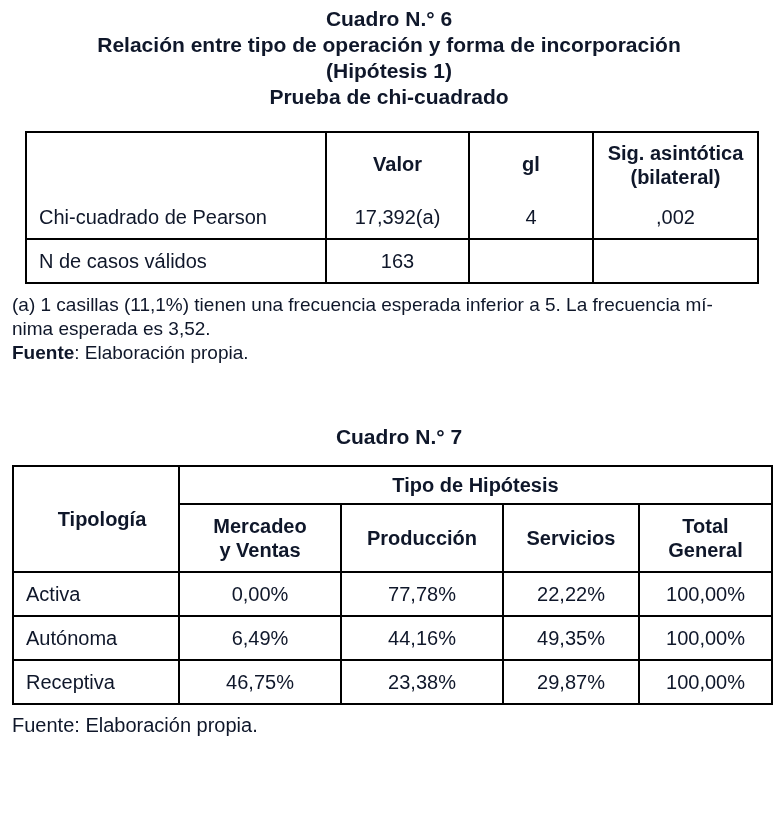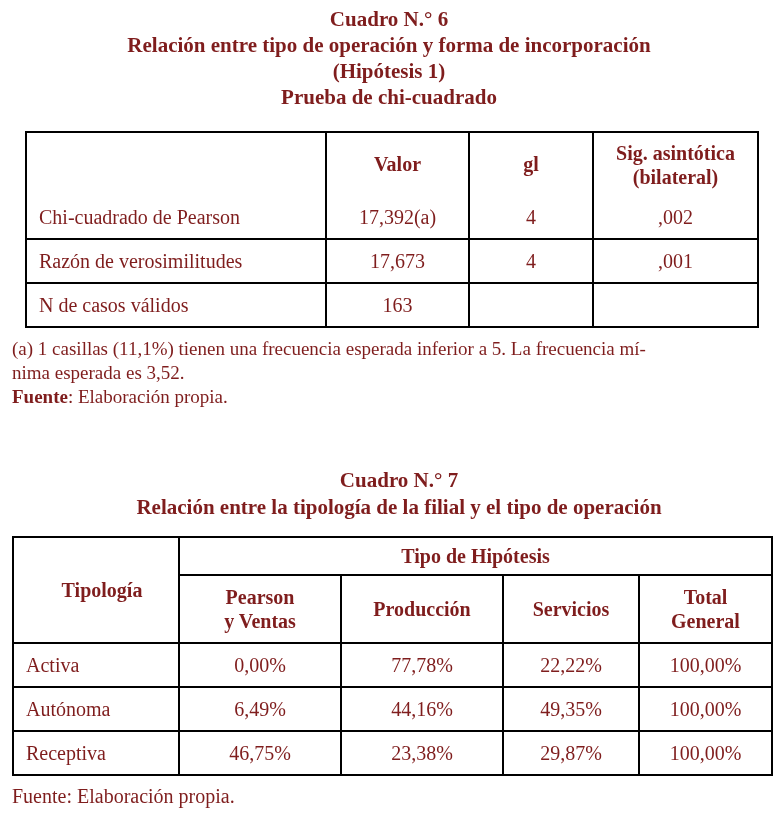--- a/index.html
+++ b/index.html
@@ -1,22 +1,22 @@
 <!DOCTYPE html>
 <html><head>
 <meta charset="utf-8">
 <style>
   html, body { margin: 0; padding: 0; background: #ffffff; }
   .page {
     position: relative;
     width: 778px;
     height: 825px;
     background: #ffffff;
-    color: #7f1d1d;
-    font-family: Liberation Serif, serif;
+    color: #0f172a;
+    font-family: Liberation Sans, sans-serif;
     overflow: hidden;
   }
   
   .title-block {
     text-align: center;
     font-weight: bold;
     font-size: 21px;
     line-height: 26px;
   }
   .title-block-1 { padding-top: 6px; }
@@ -100,61 +100,54 @@
           <span>(bilateral)</span>
         </td>
       </tr>
       <tr class="body first">
         <td class="lbl">Chi-cuadrado de Pearson</td>
         <td class="ctr">17,392(a)</td>
         <td class="ctr">4</td>
         <td class="ctr">,002</td>
       </tr>
       <tr class="body">
-        <td class="lbl">Razón de verosimilitudes</td>
-        <td class="ctr">17,673</td>
-        <td class="ctr">4</td>
-        <td class="ctr">,001</td>
-      </tr>
-      <tr class="body">
         <td class="lbl">N de casos válidos</td>
         <td class="ctr">163</td>
         <td class="ctr"></td>
         <td class="ctr"></td>
       </tr>
     </tbody>
   </table>
 
   <div class="footnote">
     <span class="fline">(a) 1 casillas (11,1%) tienen una frecuencia esperada inferior a 5. La frecuencia mí-</span>
     <span class="fline">nima esperada es 3,52.</span>
     <span class="fline"><span class="bold">Fuente</span><span>: Elaboración propia.</span></span>
   </div>
 
   <div class="title-block title-block-2">
     <span class="title-line">Cuadro N.° 7</span>
-    <span class="title-line">Relación entre la tipología de la filial y el tipo de operación</span>
   </div>
 
   <table class="t2">
     <colgroup>
         <col class="k1">
         <col class="k2">
         <col class="k3">
         <col class="k4">
         <col class="k5">
       </colgroup>
     <tbody>
       <tr class="grp">
         <td class="bold lbl" style="text-align:center" rowspan="2">Tipología</td>
         <td class="bold" colspan="4">Tipo de Hipótesis</td>
       </tr>
       <tr class="sub">
         <td class="bold two-line">
-          <span>Pearson</span>
+          <span>Mercadeo</span>
           <span>y Ventas</span>
         </td>
         <td class="bold">Producción</td>
         <td class="bold">Servicios</td>
         <td class="bold two-line">
           <span>Total</span>
           <span>General</span>
         </td>
       </tr>
       <tr class="body">

